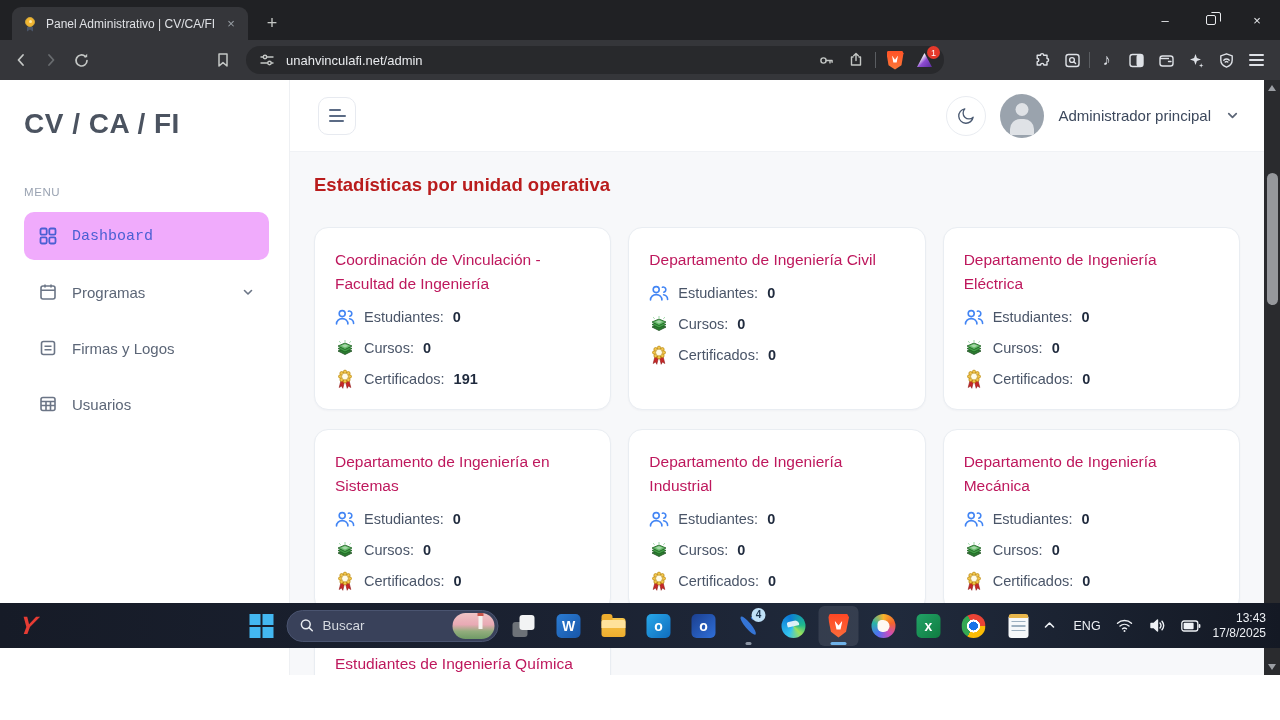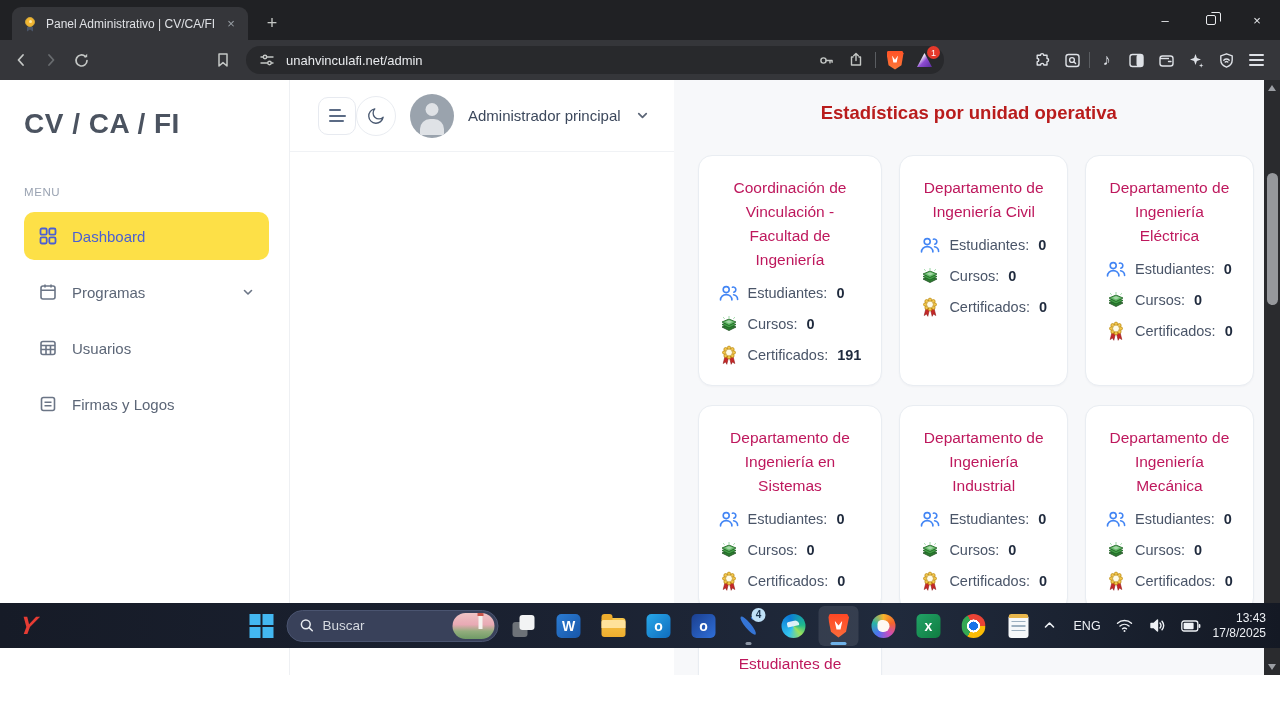--- a/index.html
+++ b/index.html
@@ -40,24 +40,24 @@
   .bars { display:flex; flex-direction:column; gap:3px; }
   .bars span { width:15px; height:1.8px; background:#dee1e6; border-radius:1px; }
 
   
   .viewport { position:absolute; top:80px; left:0; width:1280px; height:595px; background:#fff; display:flex;border-radius:29px; }
 
   .sidebar { width:290px; background:#fff; border-right:1px solid #eef0f3; padding:28px 20px 0 24px; flex:0 0 290px; }
   .logo { font-size:28px; font-weight:800; color:#4b5360; letter-spacing:0.5px; }
   .menu-label { margin:46px 0 14px 0; font-size:11.5px; color:#9aa3b2; letter-spacing:0.6px; }
   .nav-item { height:48px; display:flex; align-items:center; gap:14px; padding:0 14px; border-radius:10px; margin-bottom:8px; color:#5c6677; font-size:15px; }
-  .nav-item.active { background:#fde047; color:#4a5fd3; }
+  .nav-item.active { background:#f0abfc; color:#4a5fd3;font-family:Liberation Mono, monospace; }
   .nav-item .grow { flex:1; }
 
-  .main { flex:1; display:flex; flex-direction:row; min-width:0;text-align:center; }
+  .main { flex:1; display:flex; flex-direction:column; min-width:0; }
   .page-header { height:72px; background:#fff; border-bottom:1px solid #f0f2f5; display:flex; align-items:center; padding:0 24px 0 28px; }
   .collapse-btn { width:38px; height:38px; border:1px solid #e7eaf0; border-radius:10px; display:flex; flex-direction:column; justify-content:center; align-items:flex-start; gap:3.5px; padding-left:10px; background:#fff; }
   .collapse-btn span { height:2px; background:#5b6b85; border-radius:1px; }
   .cb1{width:12px;} .cb2{width:17px;} .cb3{width:15px;}
   .hdr-right { margin-left:auto; display:flex; align-items:center; gap:14px; }
   .theme-toggle { width:40px; height:40px; border:1px solid #e9ecf1; border-radius:50%; display:flex; align-items:center; justify-content:center; background:#fff; }
   .avatar { width:44px; height:44px; border-radius:50%; background:#9aa3ad; position:relative; overflow:hidden; }
   .avatar .head { position:absolute; top:9px; left:50%; transform:translateX(-50%); width:13px; height:13px; border-radius:50%; background:#dfe2e6; }
   .avatar .body { position:absolute; top:25px; left:50%; transform:translateX(-50%); width:24px; height:16px; border-radius:10px 10px 0 0; background:#dfe2e6; }
   .user-name { font-size:15px; color:#3c485c; }
@@ -303,32 +303,32 @@
         </svg>
         <span>Programas</span>
         <span class="grow"></span>
         <svg width="14" height="14" viewBox="0 0 14 14">
             <path d="M3.5 5.5L7 9l3.5-3.5" fill="none" stroke="#6b7586" stroke-width="1.6" stroke-linecap="round" stroke-linejoin="round"></path>
           </svg>
       </div>
 
       <div class="nav-item">
         <svg class="s-ic" width="20" height="20" viewBox="0 0 20 20" fill="none" stroke="#6b7586" stroke-width="1.6">
+          <rect x="3.5" y="3.5" width="13" height="13" rx="2"></rect>
+            <path d="M6.5 8.3h7M6.5 11.7h7"></path>
+        </svg>
+        <span>Firmas y Logos</span>
+      </div>
+
+      <div class="nav-item">
+        <svg class="s-ic" width="20" height="20" viewBox="0 0 20 20" fill="none" stroke="#6b7586" stroke-width="1.6">
           <rect x="3" y="3.5" width="14" height="13" rx="2"></rect>
             <path d="M3 7.5h14M3 11.5h14M8 7.5v9M12.5 7.5v9"></path>
         </svg>
         <span>Usuarios</span>
-      </div>
-
-      <div class="nav-item">
-        <svg class="s-ic" width="20" height="20" viewBox="0 0 20 20" fill="none" stroke="#6b7586" stroke-width="1.6">
-          <rect x="3.5" y="3.5" width="13" height="13" rx="2"></rect>
-            <path d="M6.5 8.3h7M6.5 11.7h7"></path>
-        </svg>
-        <span>Firmas y Logos</span>
       </div>
     </div>
 
     <div class="main">
       <div class="page-header">
         <div class="collapse-btn">
           <span class="cb1"></span>
             <span class="cb2"></span>
             <span class="cb3"></span>
         </div>

